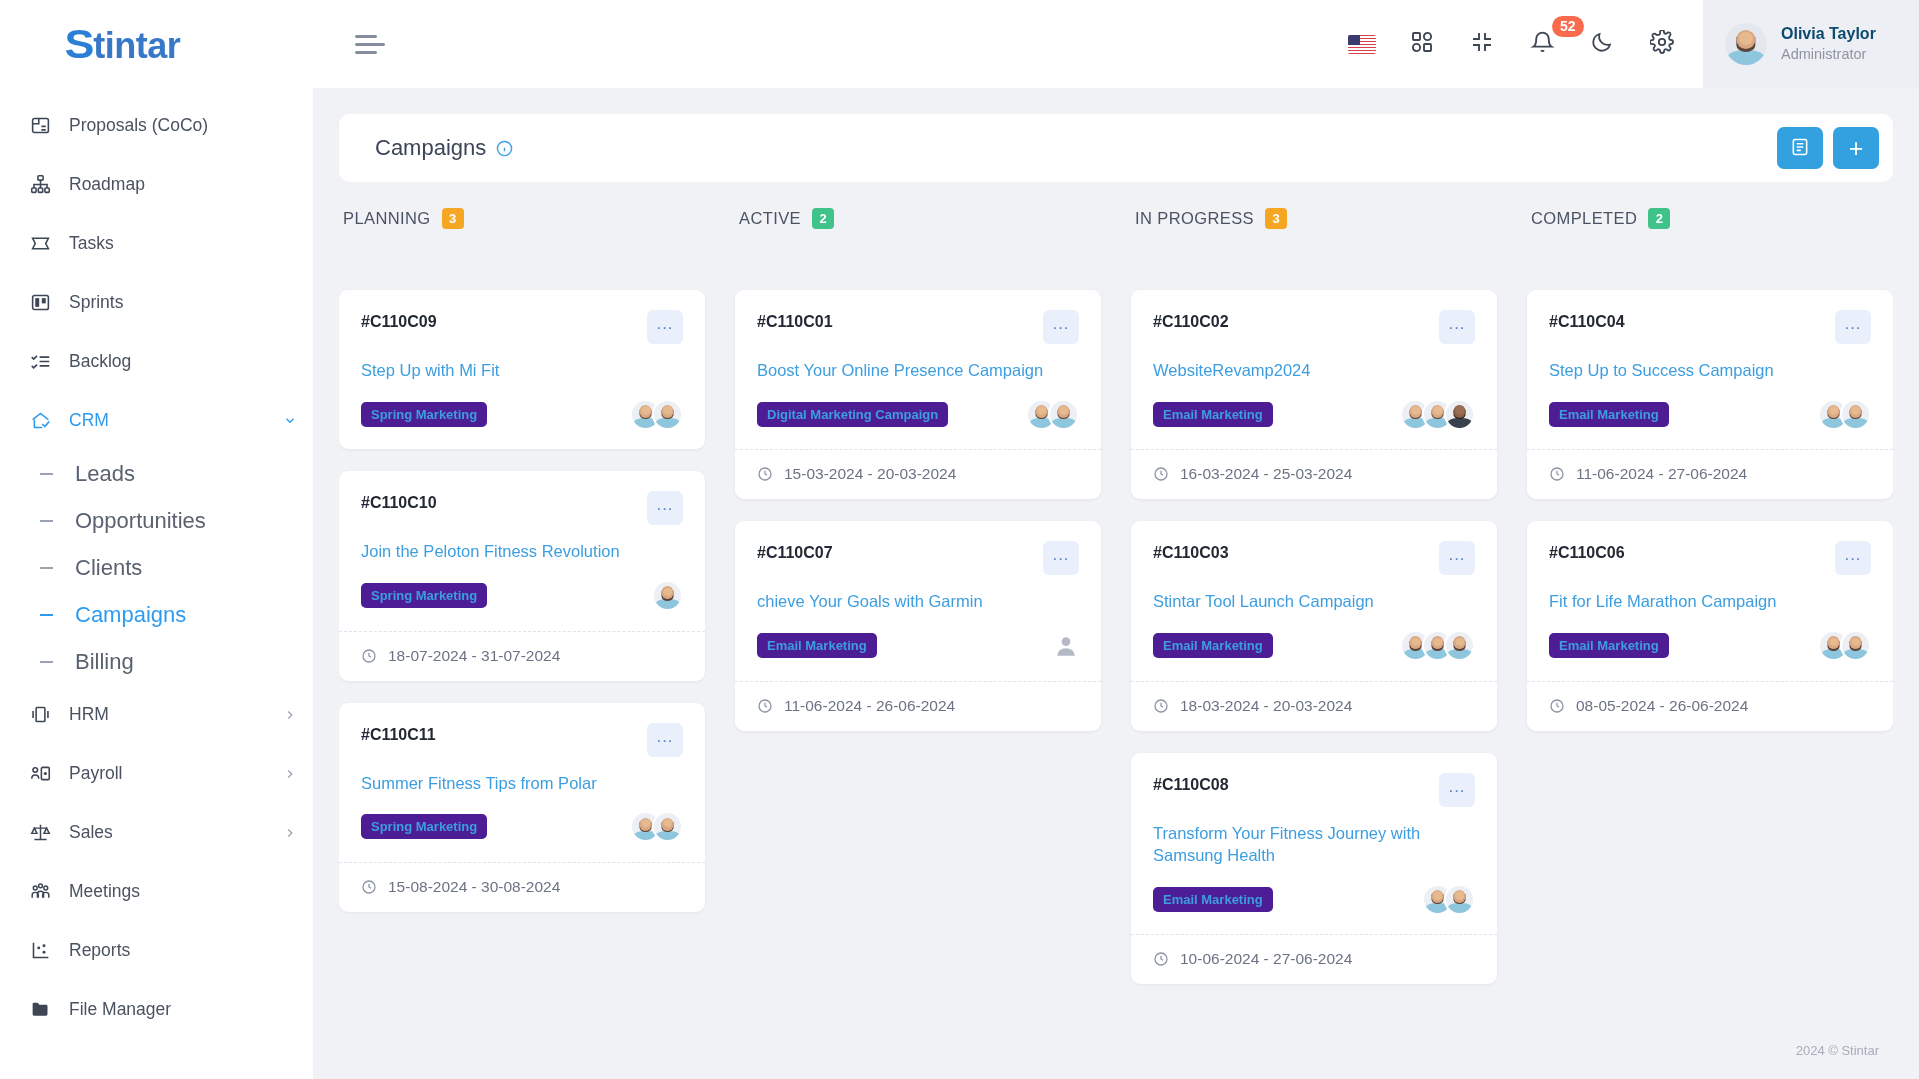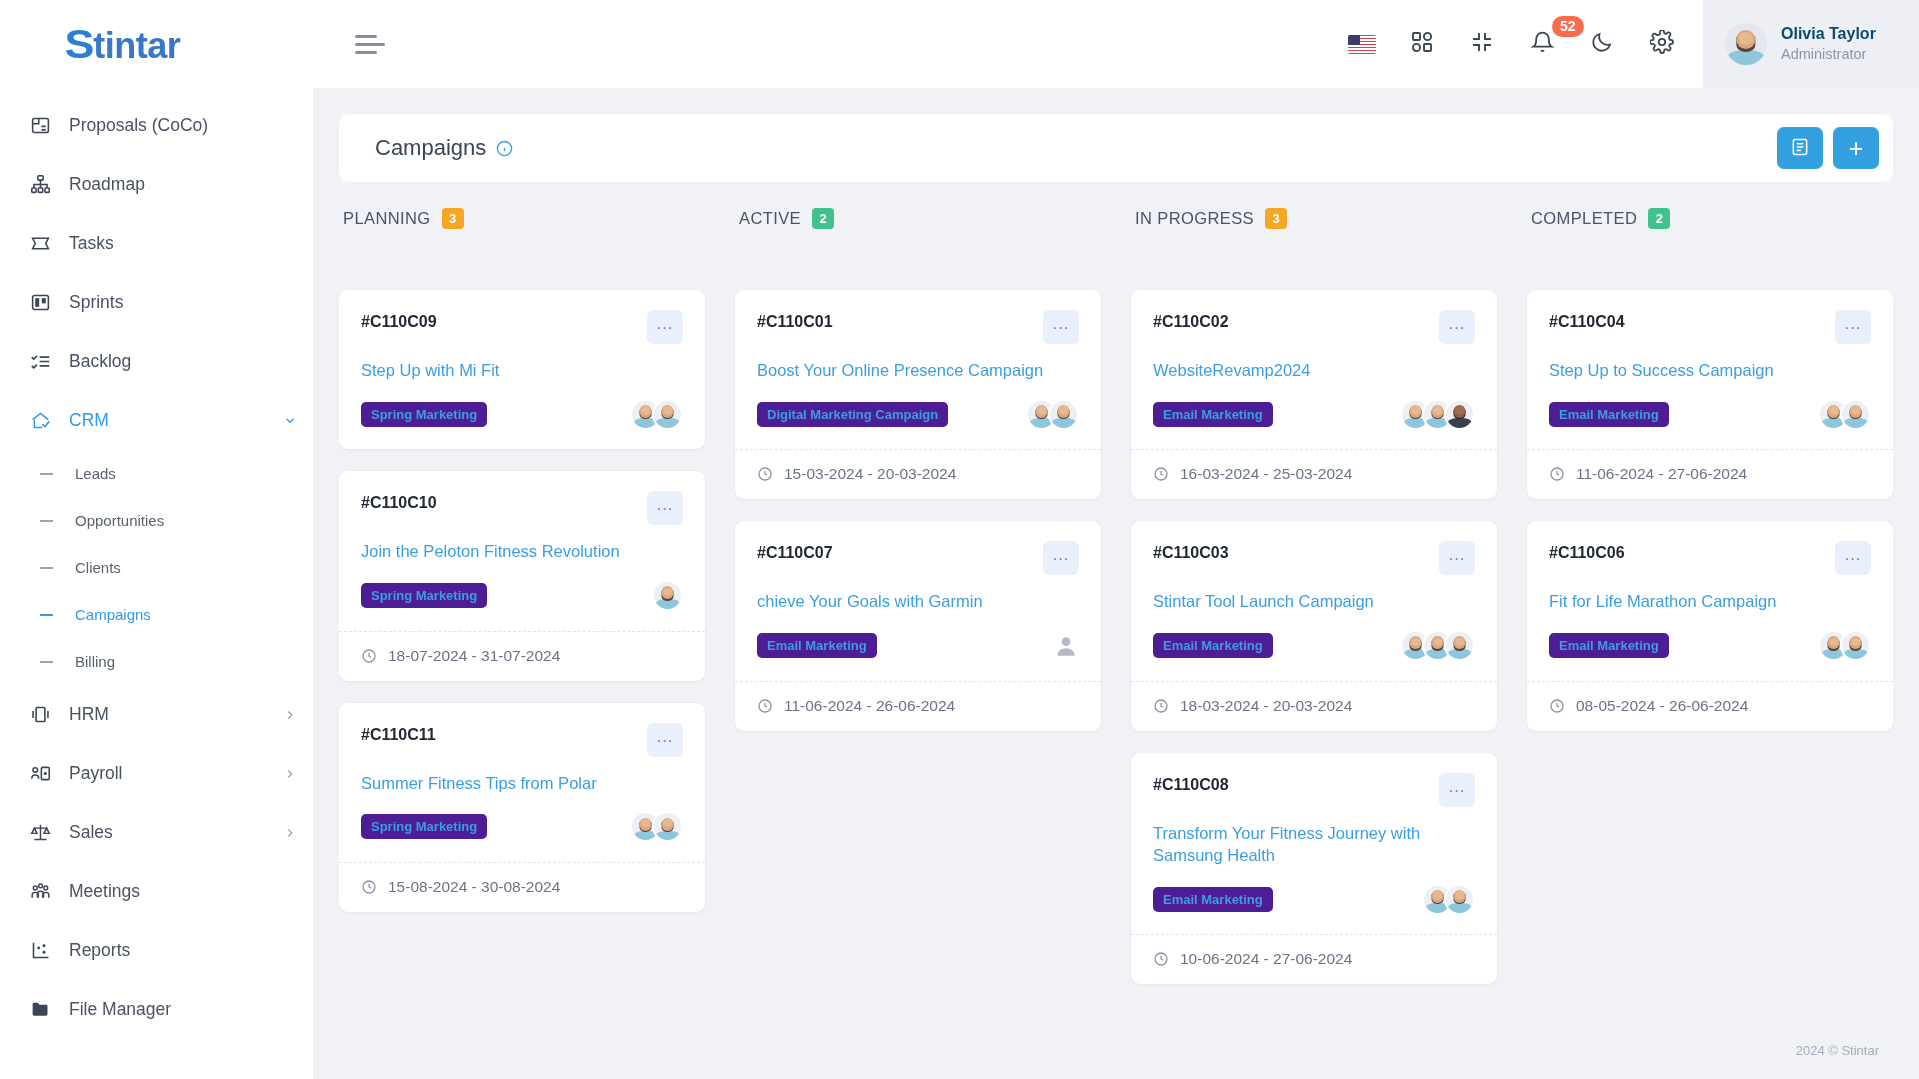--- a/index.html
+++ b/index.html
@@ -33,21 +33,21 @@
   .nav-item.active { color: #2e9bf0; }
   .nav-ic {
     width: 24px; height: 24px; margin-right: 17px;
     display: flex; align-items: center; justify-content: center; flex: none;
   }
   .nav-ic svg { display: block; }
   .nav-label { flex: 1; white-space: nowrap; }
   .nav-arrow { width: 14px; height: 14px; color: #9aa3b2; display: flex; align-items: center; }
   .sub-item {
     display: flex; align-items: center; height: 47px;
-    padding-left: 30px; cursor: pointer; font-size: 15px; color: #5a6271;
+    padding-left: 30px; cursor: pointer; font-size: 22px; color: #5a6271;
   }
   .sub-item.active { color: #2e9bf0; }
   .sub-dash {
     width: 13px; height: 2px; background: #9aa3b2;
     margin-right: 22px; margin-left: 10px; flex: none;
   }
   .sub-item.active .sub-dash { background: #2e9bf0; }
 
   
   .main { flex: 1; display: flex; flex-direction: column; height: 1079px; background: #f1f2f6; }

